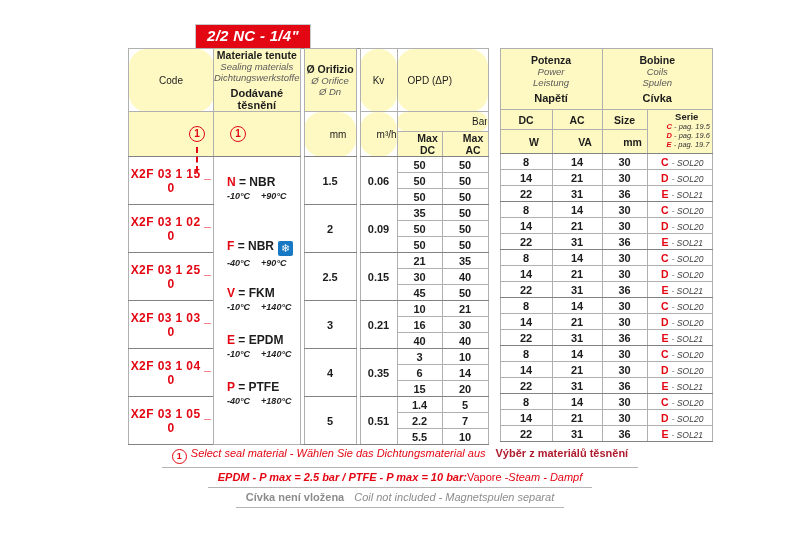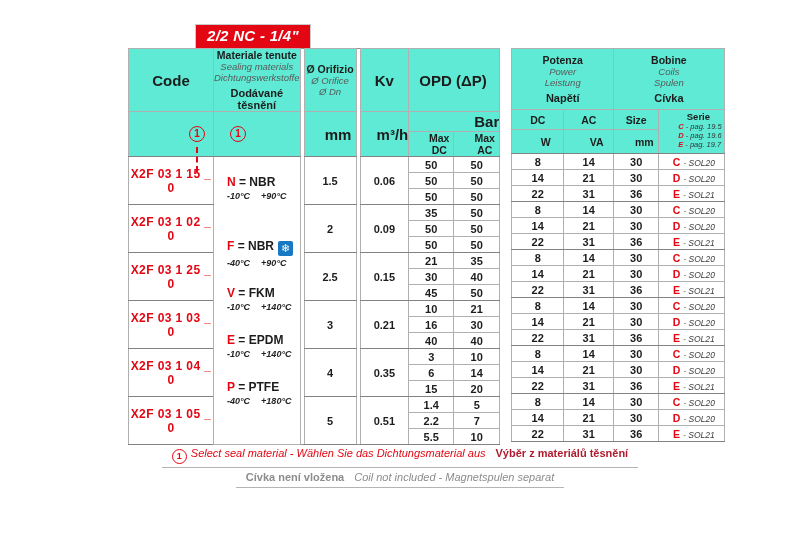--- a/index.html
+++ b/index.html
@@ -5,29 +5,29 @@
   html,body{margin:0;padding:0;background:#fff;}
   .page{position:relative;width:800px;height:544px;background:#ffffff;overflow:hidden;
         font-family:"Liberation Sans",sans-serif;color:#1c1c1c;}
   .title{position:absolute;left:196px;top:25px;background:#e30613;color:#fff;
          font-style:italic;font-weight:700;font-size:15px;padding:2px 11px 4px;letter-spacing:.3px;
          box-shadow:0 0 0 1px #c9c9c9;}
   .tables{position:absolute;left:128px;top:48px;display:flex;align-items:flex-start;gap:11px;}
   table{border-collapse:collapse;table-layout:fixed;background:#fff;border:1px solid #8e8e8e;}
   td{border:1px solid #b0b0b0;padding:0;text-align:center;vertical-align:middle;
      font-size:11px;overflow:hidden;}
-  td.hd{background:#5eead4;}
+  td.hd{background:#fef9c3;}
   td.hbd{border-bottom:1px solid #828282;padding-left:16px;}
   td.ge{border-bottom:1px solid #828282;}
   td.gap{border:none;background:#fff;}
   tr.h1 td{height:60px;}
   tr.h2a td{height:19px;}
   tr.h2b td{height:23px;margin-top:25px;}
   tr.dr td{height:15px;}
-  .b{font-weight:700;font-size:15px;line-height:13px;}
+  .b{font-weight:400;font-size:10px;line-height:13px;border-radius:18px;}
   .bs{font-weight:700;font-size:10.5px;line-height:12px;}
   .i{font-style:italic;font-size:9.5px;color:#5a5a5a;line-height:11px;}
   .czb{font-weight:700;font-size:11px;line-height:12px;margin-top:4px;}
   .num{font-weight:700;font-size:11px;color:#1c1c1c;}
   .code-cell{color:#e30613;font-weight:700;font-size:12px;letter-spacing:.4px;}
   .opd-h{text-align:left;padding-left:10px;}
   .bar-h{text-align:right;padding-left:16px;}
   .marker-r{text-align:right;padding-right:8px;}
   .marker-l{text-align:left;padding-left:6px;}
   .circ{display:inline-block;width:14px;height:14px;line-height:14px;border:1px solid #e30613;
@@ -397,19 +397,24 @@
   <div class="dash-conn"></div>
 
   <div class="notes">
     <div class="note">
       <span class="circ-sm">1</span>
         <span class="ri">Select seal material - Wählen Sie das Dichtungsmaterial aus</span>
         <span class="sp"></span>
         <span class="drb">Výběr z materiálů těsnění</span>
     </div>
     <div class="note">
+      <span class="rbi">EPDM - P max = 2.5 bar / PTFE - P max = 10 bar:</span> 
+        <span style="color:#e30613">Vapore -</span> 
+        <span class="ri">Steam - Dampf</span>
+    </div>
+    <div class="note">
       <span class="gyb">Cívka není vložena</span>
         <span class="sp"></span>
         <span class="gyi">Coil not included - Magnetspulen separat</span>
     </div>
   </div>
 
 </div>
 
 </body></html>

